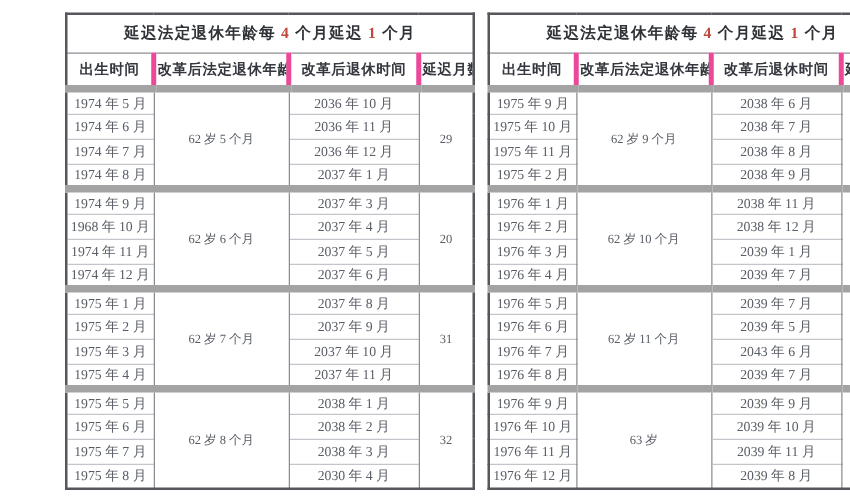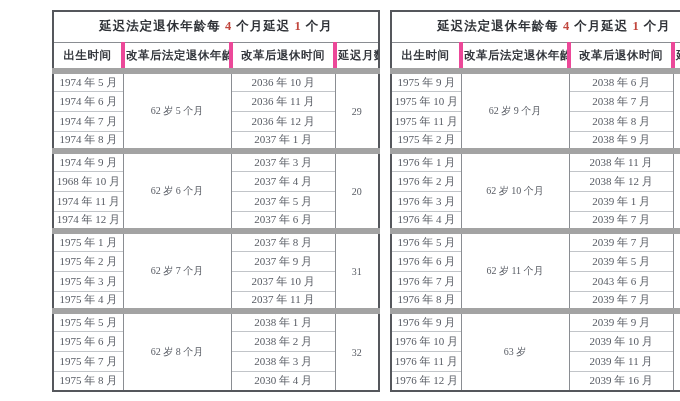--- a/index.html
+++ b/index.html
@@ -225,19 +225,19 @@
             <tr>
               <td class="">1976 年 10 月</td>
               <td class="">2039 年 10 月</td>
             </tr>
             <tr>
               <td class="">1976 年 11 月</td>
               <td class="">2039 年 11 月</td>
             </tr>
             <tr>
               <td class="">1976 年 12 月</td>
-              <td class="">2039 年 16 月</td>
+              <td class="">2039 年 8 月</td>
             </tr>
           </tbody>
         </table>
       </div>
   </div>
 </div>
 
 </body></html>

